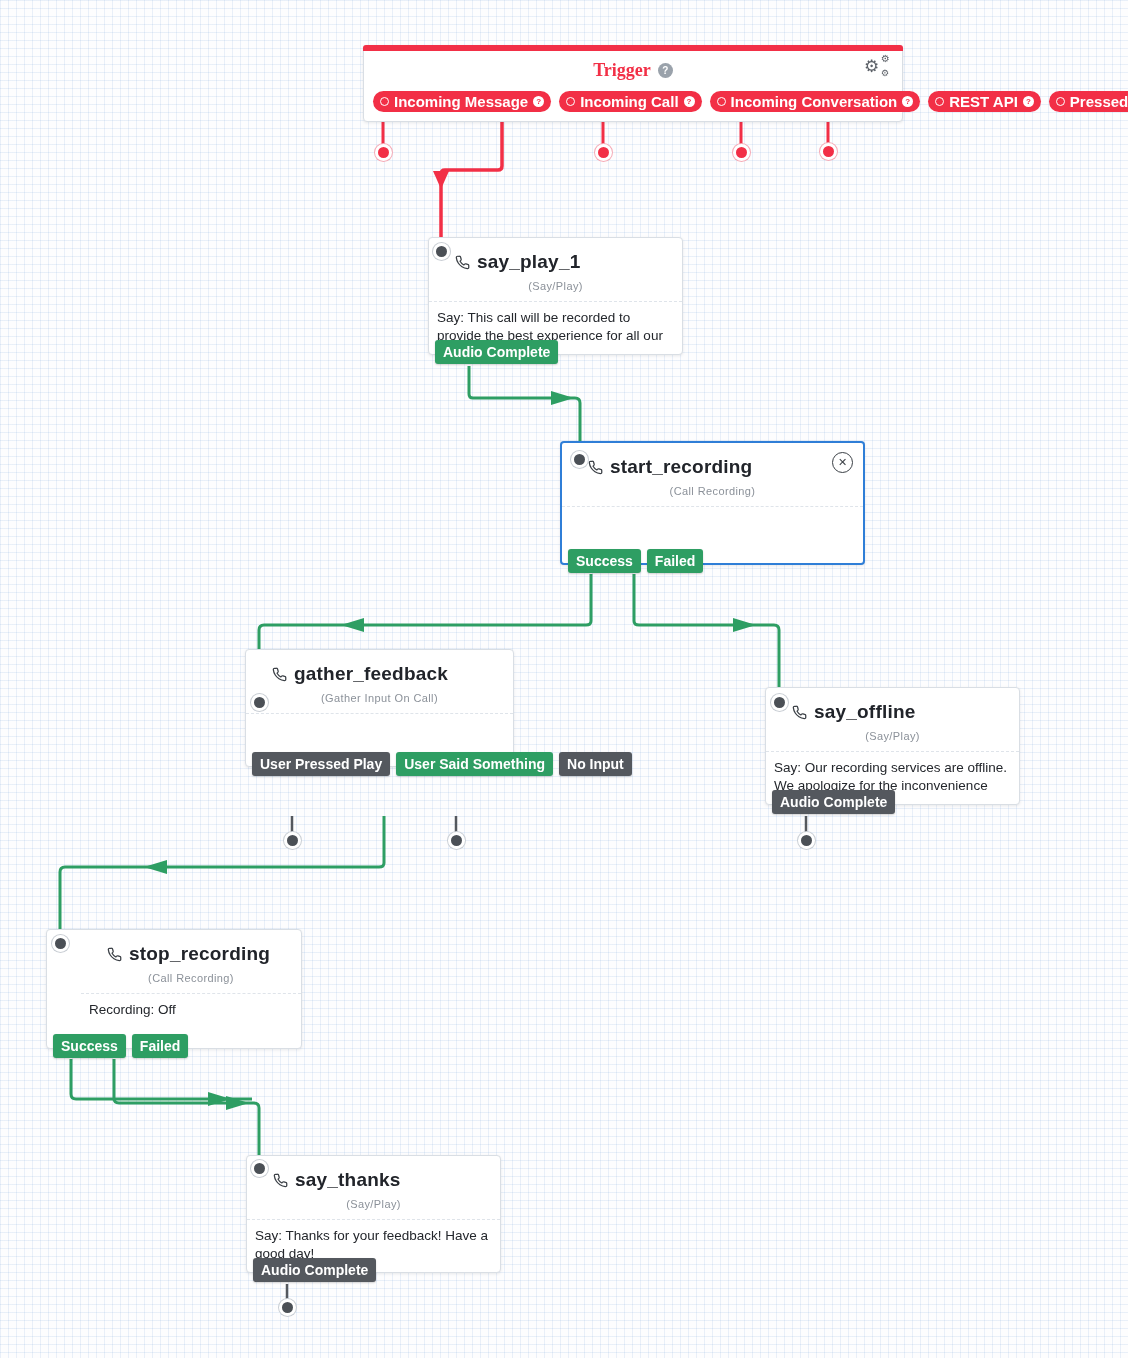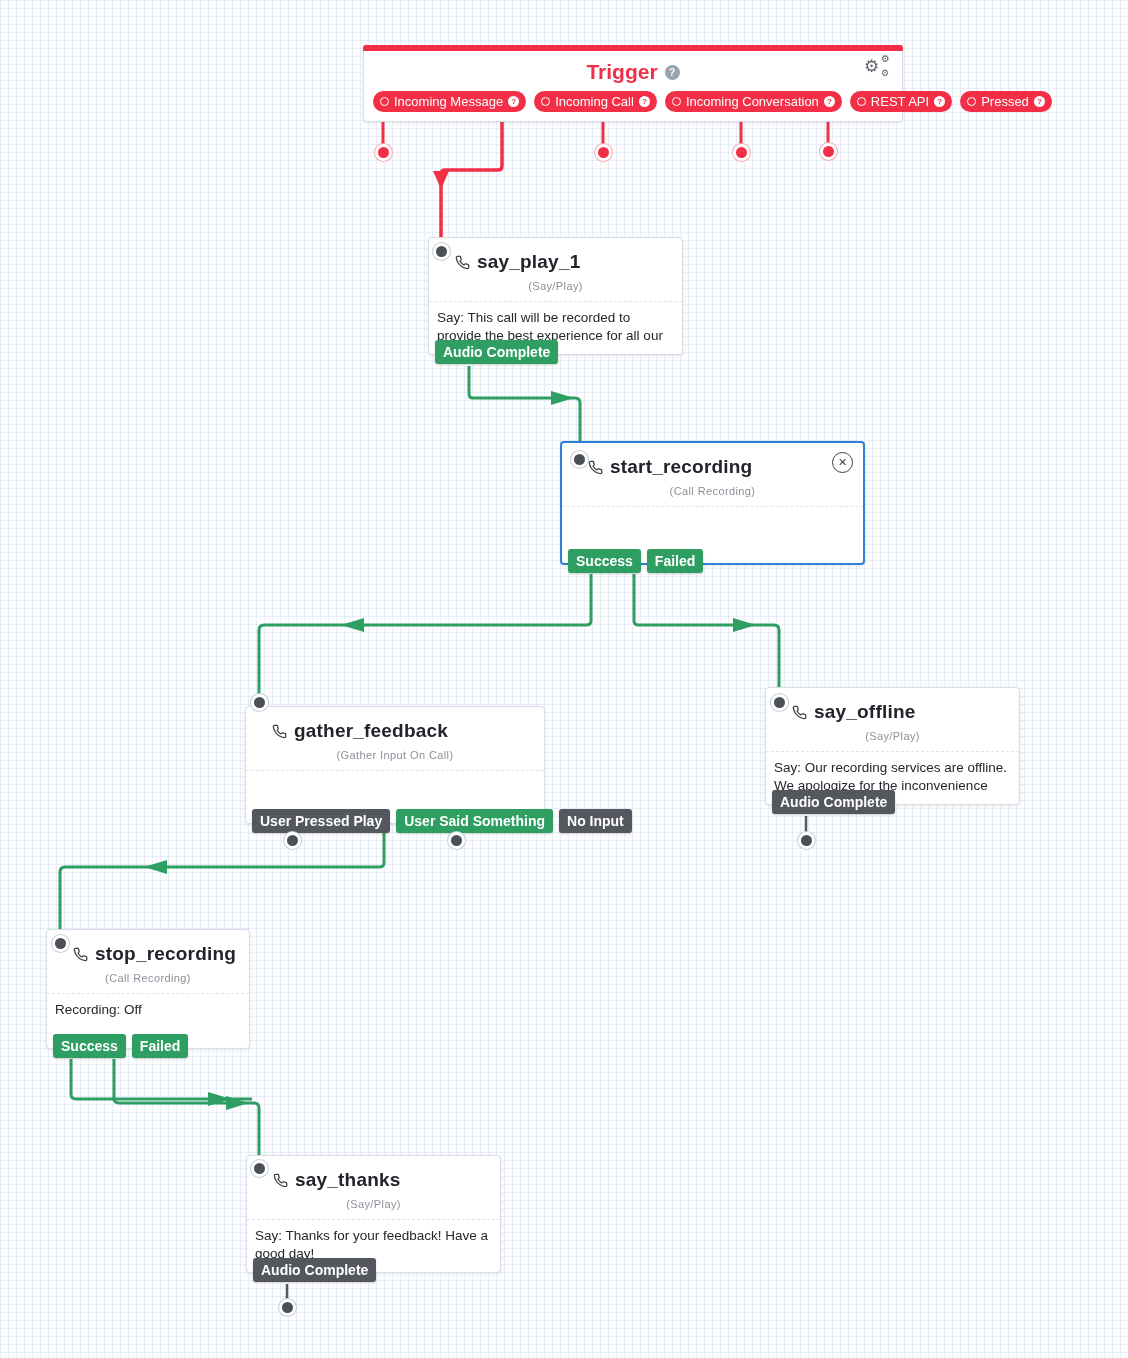--- a/index.html
+++ b/index.html
@@ -65,39 +65,39 @@
     background:#fff; border:1px solid #d9dee4; border-radius:4px;
     box-shadow:0 1px 3px rgba(40,50,60,0.10); z-index:2;
   }
   .trigger-bar {
     height:6px; background:#f22f46; border-radius:3px 3px 0 0;
     margin:-1px -1px 0 -1px;
   }
   .trigger-title-row {
     display:flex; align-items:center; justify-content:center; gap:7px; margin-top:9px;
   }
-  .trigger-title { font-size:21px; font-weight:bold; color:#f22f46; }
+  .trigger-title { font-size:18px; font-weight:bold; color:#f22f46;font-family:Liberation Serif, serif; }
   .help-circle {
     width:15px; height:15px; border-radius:50%; background:#9aa2ab;
     color:#fff; font-size:10px; font-weight:bold; text-align:center; line-height:15px;
   }
   .cogs { position:absolute; top:8px; right:12px; color:#5d6269; width:26px; height:24px; }
   .cog-main { position:absolute; left:0; top:4px; font-size:17px; line-height:17px; }
   .cog-s1 { position:absolute; right:0; top:0; font-size:10px; line-height:10px; }
   .cog-s2 { position:absolute; right:1px; bottom:0; font-size:9px; line-height:9px; }
   .pill-row { position:absolute; left:9px; bottom:9px; display:flex; gap:8px; }
   .pill {
     height:21px; border-radius:11px; background:#f22f46;
     display:inline-flex; align-items:center; gap:5px; padding:0 7px;
     cursor:pointer;
   }
   .pill-circle {
     width:9px; height:9px; border-radius:50%; border:1.5px solid #fff; flex:none;
   }
-  .pill-label { color:#fff; font-size:13px; font-weight:normal; white-space:nowrap; }
+  .pill-label { color:#fff; font-size:15px; font-weight:bold; white-space:nowrap; }
   .pill-help {
     width:11px; height:11px; border-radius:50%; background:#fff; flex:none;
     color:#f22f46; font-size:8px; font-weight:bold; text-align:center; line-height:11px;
   }
 
   
   .dot {
     position:absolute; width:11px; height:11px; border-radius:50%; z-index:5;
     cursor:pointer;
   }
@@ -229,21 +229,21 @@
     </div>
     <div class="close-btn">✕</div>
     <div class="w-subtitle">(Call Recording)</div>
     <div class="w-sep"></div>
     <div class="badge-row">
       <span class="badge green">Success</span>
       <span class="badge green">Failed</span>
     </div>
   </div>
 
-  <div class="widget" style="left:245px; top:706px; width:300px; height:118px;">
+  <div class="widget" style="left:245px; top:649px; width:269px; height:118px;">
     <div class="w-title-row">
       <span class="phone-icon">
         <svg width="15" height="15" viewBox="0 0 24 24" fill="none" stroke="currentColor" stroke-width="2" stroke-linecap="round" stroke-linejoin="round">
             <path d="M22 16.92v3a2 2 0 0 1-2.18 2 19.79 19.79 0 0 1-8.63-3.07 19.5 19.5 0 0 1-6-6 19.79 19.79 0 0 1-3.07-8.67A2 2 0 0 1 4.11 2h3a2 2 0 0 1 2 1.72 12.84 12.84 0 0 0 .7 2.81 2 2 0 0 1-.45 2.11L8.09 9.91a16 16 0 0 0 6 6l1.27-1.27a2 2 0 0 1 2.11-.45 12.84 12.84 0 0 0 2.81.7A2 2 0 0 1 22 16.92z"></path>
           </svg>
       </span>
       <span class="w-title">gather_feedback</span>
     </div>
     <div class="w-subtitle">(Gather Input On Call)</div>
     <div class="w-sep"></div>
@@ -264,21 +264,21 @@
       <span class="w-title">say_offline</span>
     </div>
     <div class="w-subtitle">(Say/Play)</div>
     <div class="w-sep"></div>
     <div class="w-body">Say: Our recording services are offline. We apologize for the inconvenience and</div>
     <div class="badge-row">
       <span class="badge gray">Audio Complete</span>
     </div>
   </div>
 
-  <div class="widget" style="left:46px; top:929px; width:204px; height:120px;">
+  <div class="widget" style="left:46px; top:929px; width:256px; height:120px;padding-left:34px;">
     <div class="w-title-row">
       <span class="phone-icon">
         <svg width="15" height="15" viewBox="0 0 24 24" fill="none" stroke="currentColor" stroke-width="2" stroke-linecap="round" stroke-linejoin="round">
             <path d="M22 16.92v3a2 2 0 0 1-2.18 2 19.79 19.79 0 0 1-8.63-3.07 19.5 19.5 0 0 1-6-6 19.79 19.79 0 0 1-3.07-8.67A2 2 0 0 1 4.11 2h3a2 2 0 0 1 2 1.72 12.84 12.84 0 0 0 .7 2.81 2 2 0 0 1-.45 2.11L8.09 9.91a16 16 0 0 0 6 6l1.27-1.27a2 2 0 0 1 2.11-.45 12.84 12.84 0 0 0 2.81.7A2 2 0 0 1 22 16.92z"></path>
           </svg>
       </span>
       <span class="w-title">stop_recording</span>
     </div>
     <div class="w-subtitle">(Call Recording)</div>
     <div class="w-sep"></div>

